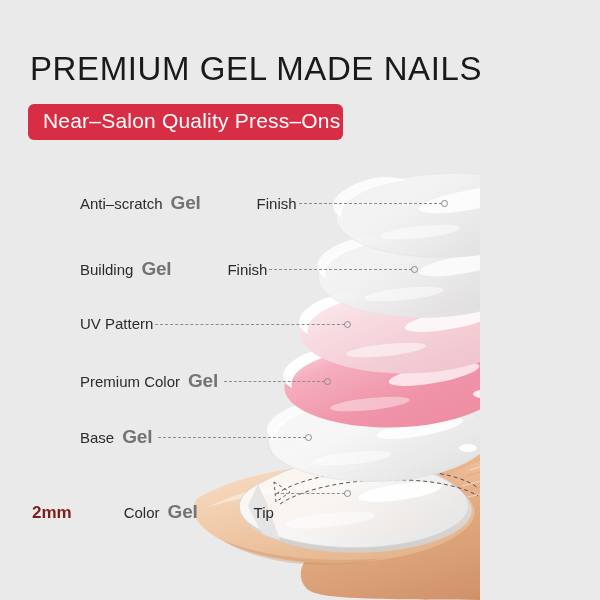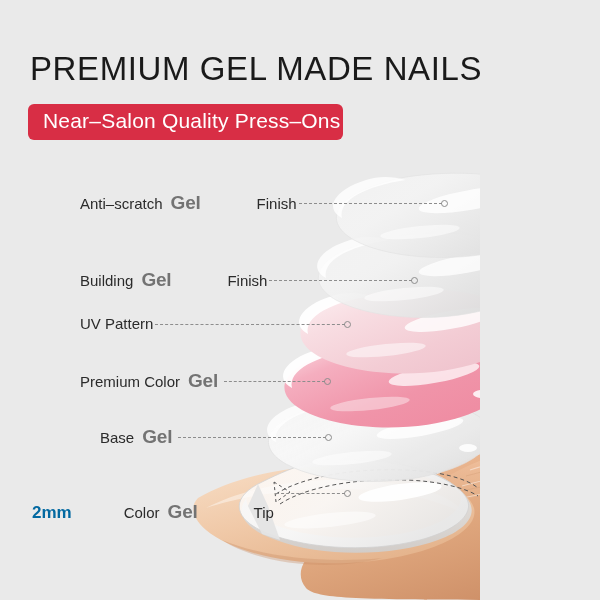--- a/index.html
+++ b/index.html
@@ -77,21 +77,21 @@
   .row-label {
     font-size: 15px;
     color: #2b2b2b;
     line-height: 1;
     display: inline-flex;
     align-items: baseline;
     padding-left: 32px;
   }
 
   .row-label .t { font-weight: 400; margin-left: 48px; }
-  .row-label .strong { font-weight: 700; font-size: 17px; color: #0369a1; margin-top: 40px; }
+  .row-label .strong { font-weight: 700; font-size: 17px; color: #7f1d1d; margin-top: 40px; }
   .row-label .gel {
     color: #737373;
     font-weight: 700;
     font-size: 19px;
     padding: 0 4px;
     letter-spacing: -0.2px;
   }
   .row-label .sp { width: 4px; display: inline-block; }
 
   .leader {
@@ -351,21 +351,21 @@
         <span class="row-label">
           <span class="t">Anti–scratch</span>
           <span class="sp">&nbsp;</span>
           <span class="gel">Gel</span>
           <span class="sp">&nbsp;</span>
           <span class="t">Finish</span>
         </span>
         <span class="leader" style="width: 143.406px;"></span>
         <span class="dot"></span>
       </div>
-      <div class="row" style="top: 268px; text-align: center;">
+      <div class="row" style="top: 257px; text-align: center;">
         <span class="row-label">
           <span class="t">Building</span>
           <span class="sp">&nbsp;</span>
           <span class="gel">Gel</span>
           <span class="sp">&nbsp;</span>
           <span class="t">Finish</span>
         </span>
         <span class="leader" style="width: 142.578px;"></span>
         <span class="dot"></span>
       </div>
@@ -378,21 +378,21 @@
       </div>
       <div class="row" style="top: 369px;">
         <span class="row-label">
           <span class="t">Premium Color</span>
           <span class="sp">&nbsp;</span>
           <span class="gel">Gel</span>
         </span>
         <span class="leader" style="width: 100.938px;"></span>
         <span class="dot"></span>
       </div>
-      <div class="row" style="top: 425px; padding-left: 20px;">
+      <div class="row" style="top: 425px;">
         <span class="row-label">
           <span class="t">Base</span>
           <span class="sp">&nbsp;</span>
           <span class="gel">Gel</span>
         </span>
         <span class="leader" style="width: 147.766px;"></span>
         <span class="dot"></span>
       </div>
       <div class="row" style="top: 481px;">
         <span class="row-label">

